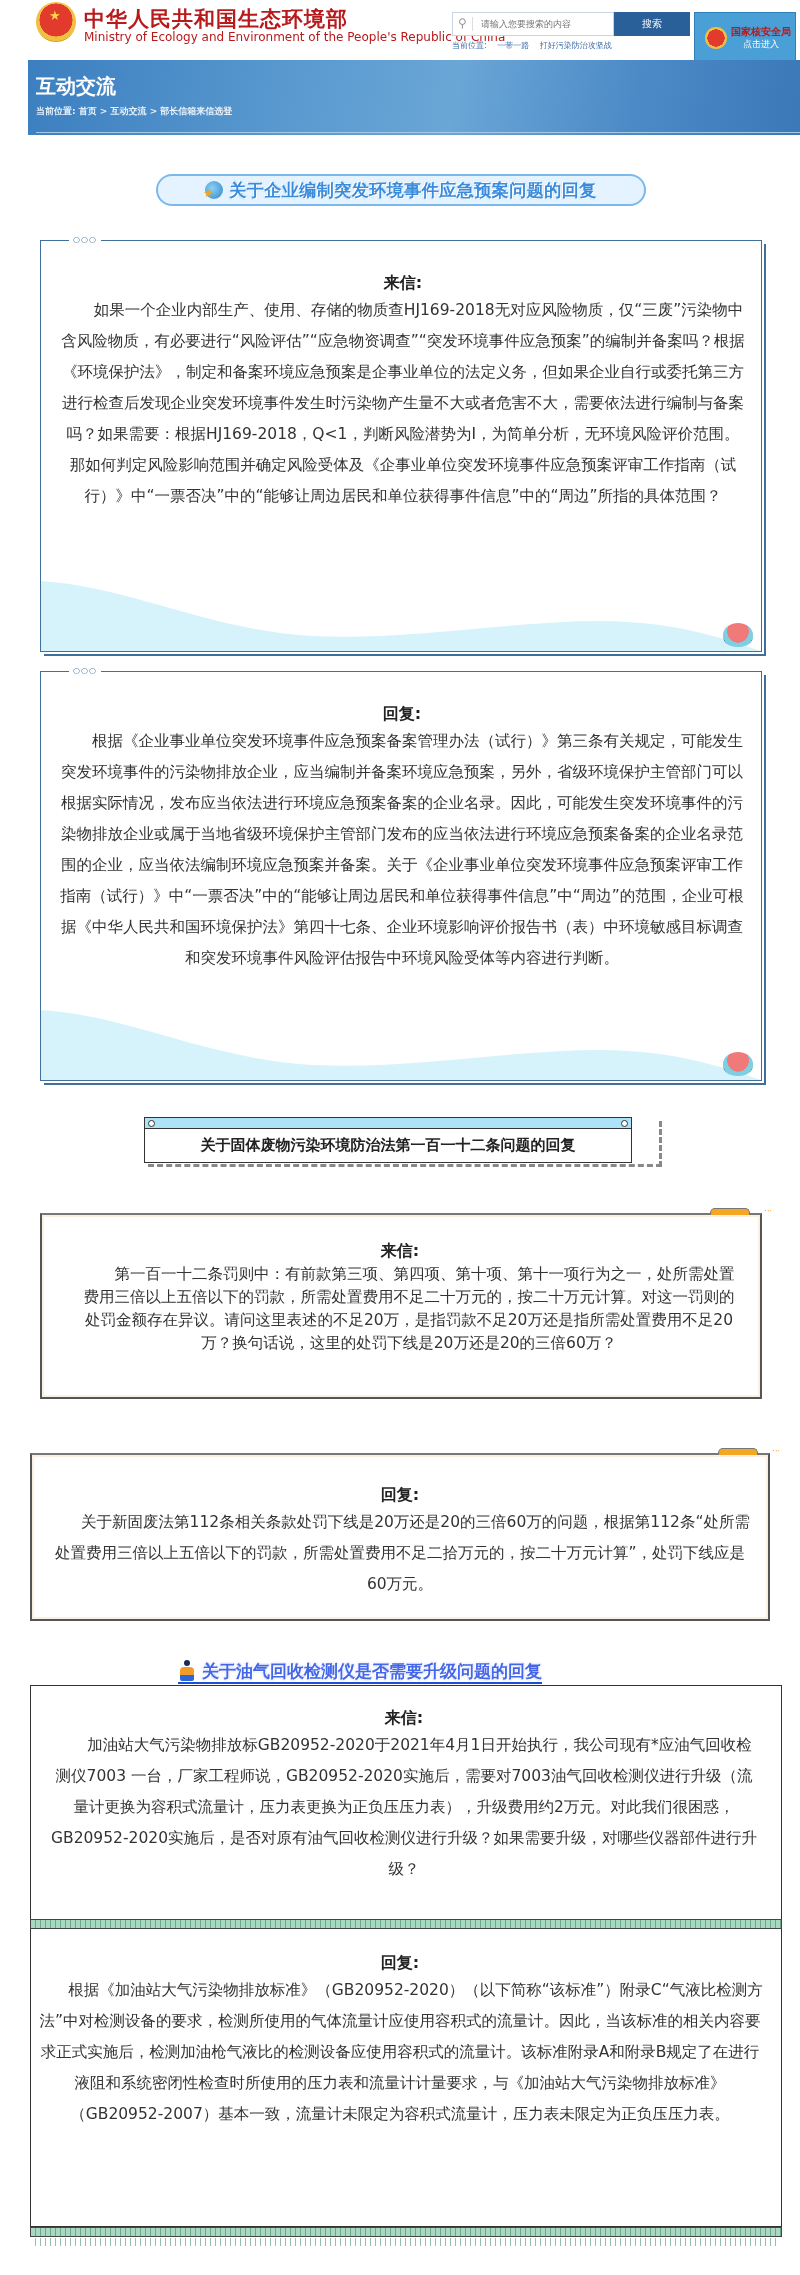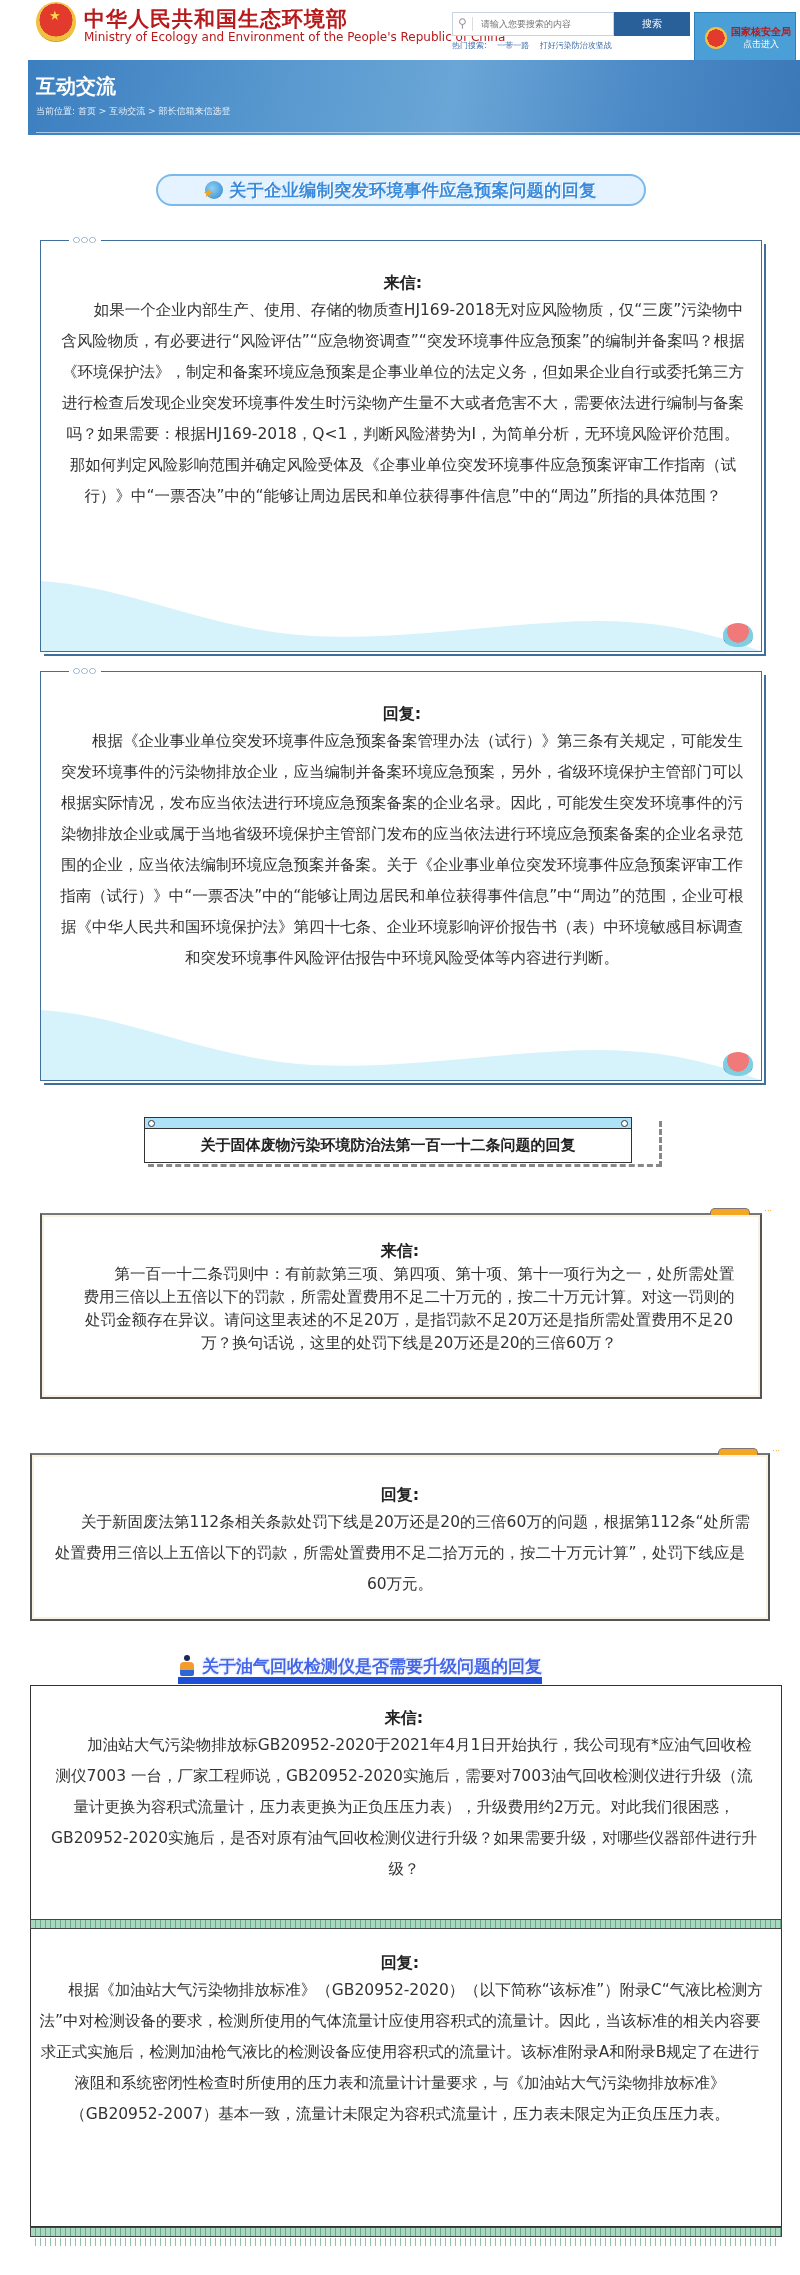--- a/index.html
+++ b/index.html
@@ -20,21 +20,21 @@
   .hot { position: absolute; left: 452px; top: 40px; font-size: 8px; color: #3a6aa8; }
   .hot span { margin-right: 8px; }
   .nsa { position: absolute; left: 682px; top: 12px; width: 102px; height: 52px; background: #4a9fd6; border: 1px solid #2f7fb9; display: flex; align-items: center; padding-left: 10px; margin-left: 12px; }
   .nsa-emblem { width: 22px; height: 22px; border-radius: 50%; background: radial-gradient(circle, #e23a2c 0 55%, #f0c040 56%); }
   .nsa-text { margin-left: 4px; color: #b8191b; font-size: 10px; font-weight: bold; line-height: 12px; }
   .nsa-text .enter { display: block; color: #fff; font-size: 9px; font-weight: normal; text-align: center; }
 
   
   .banner { position: absolute; left: 28px; top: 60px; width: 772px; height: 75px; background: linear-gradient(100deg, #3c7fc0 0%, #5a9ad0 35%, #6aa6d6 55%, #4a88c6 80%, #3a78b8 100%); }
   .banner-title { position: absolute; left: 8px; top: 13px; color: #fff; font-size: 20px; font-weight: bold; }
-  .breadcrumb { position: absolute; left: 8px; top: 45px; color: #e6f0fa; font-size: 9px; }
+  .breadcrumb { position: absolute; left: 8px; top: 45px; color: #e6f0fa; font-size: 9px; font-weight: bold; }
   .banner-line { position: absolute; left: 8px; bottom: 2px; width: 764px; height: 1px; background: #a9c8e6; }
 
   
   .pill1 { position: absolute; left: 156px; top: 174px; width: 490px; height: 32px; border: 2px solid #7bb9ec; border-radius: 16px; background: #e4f3ff; display: flex; align-items: center; justify-content: center; }
   .pill1 .pill-icon { width: 18px; height: 18px; border-radius: 50%; background: radial-gradient(circle at 40% 40%, #8fd0f5, #2f86c7); margin-right: 6px; position: relative; }
   .pill1 .pill-icon::after { content: "★"; position: absolute; left: -2px; top: 6px; color: #f4a31a; font-size: 11px; }
   .pill1 .pill-text { color: #3a8bdc; font-size: 17px; font-weight: bold; text-shadow: 1px 1px 0 #fff, -1px -1px 0 #fff, 0 0 2px #4a9ae4; letter-spacing: 0.5px; }
 
   
   .bbox { position: absolute; left: 40px; border: 1px solid #3f6f9a; background: #fff; }
@@ -52,21 +52,21 @@
   .tbox2 .bar::before { left: 3px; } .tbox2 .bar::after { right: 3px; }
   .tbox2 .t { text-align: center; font-size: 15px; font-weight: bold; color: #222; line-height: 32px; }
   .tbox2-shadow { position: absolute; left: 148px; top: 1121px; width: 514px; height: 46px; border-right: 3px dashed #888; border-bottom: 3px dashed #888; }
 
   
   .obox { position: absolute; border: 2px solid #555; border-top-color: #777; background: #fff; box-shadow: inset 0 0 0 2px #fbf1e3; }
   .obox .tab { position: absolute; right: 10px; top: -7px; width: 40px; height: 7px; background: #f5a623; border: 1px solid #777; border-bottom: none; border-radius: 5px 5px 0 0; }
   .obox .tdots { position: absolute; right: -12px; top: -8px; color: #f5a623; font-size: 8px; }
 
   
-  .title3 { position: absolute; left: 178px; top: 1660px; height: 24px; border-bottom: 7px solid #1d4ed8; display: flex; align-items: flex-end; }
+  .title3 { position: absolute; left: 178px; top: 1660px; height: 24px; border-bottom: 2px solid #1d4ed8; display: flex; align-items: center; }
   .title3 .fig { width: 20px; height: 22px; position: relative; margin-right: 4px; }
   .title3 .fig::before { content: ""; position: absolute; left: 6px; top: 0; width: 6px; height: 6px; border-radius: 50%; background: #1b2a55; }
   .title3 .fig::after { content: ""; position: absolute; left: 2px; top: 7px; width: 14px; height: 14px; background: linear-gradient(#f39b2b 0 55%, #2d66d8 56%); border-radius: 4px 4px 2px 2px; }
   .title3 .t { color: #4466e8; font-size: 17px; font-weight: bold; text-shadow: 1px 1px 0 #fff, -1px -1px 0 #fff, 0 0 2px #3b5bdb; line-height: 22px; }
 
   
   .gbox { position: absolute; left: 30px; width: 752px; border: 1px solid #333; background: #fff; }
   .gstripe { position: absolute; left: 30px; width: 752px; height: 10px; border: 1px solid #444; background: repeating-linear-gradient(90deg, #a8d8c0 0 4px, #6aa88a 4px 5px); }
   .gteeth { position: absolute; left: 35px; width: 742px; height: 8px; background: repeating-linear-gradient(90deg, #8fc2a8 0 1px, transparent 1px 5px); }
 
@@ -82,21 +82,21 @@
       <div class="logo-cn">中华人民共和国生态环境部</div>
       <div class="logo-en">Ministry of Ecology and Environment of the People's Republic of China</div>
     </div>
   </div>
   <div class="search-box">
     <span class="search-icon">⚲</span>
     <input class="search-input" placeholder="请输入您要搜索的内容" style="">
   </div>
   <div class="search-btn">搜索</div>
   <div class="hot">
-    <span>热门搜索:</span>
+    <span>当前位置:</span>
     <span>一带一路</span>
     <span>打好污染防治攻坚战</span>
   </div>
   <div class="nsa">
     <div class="nsa-emblem"></div>
     <div class="nsa-text">
       <span>国家核安全局</span>
       <span class="enter">点击进入</span>
     </div>
   </div>

